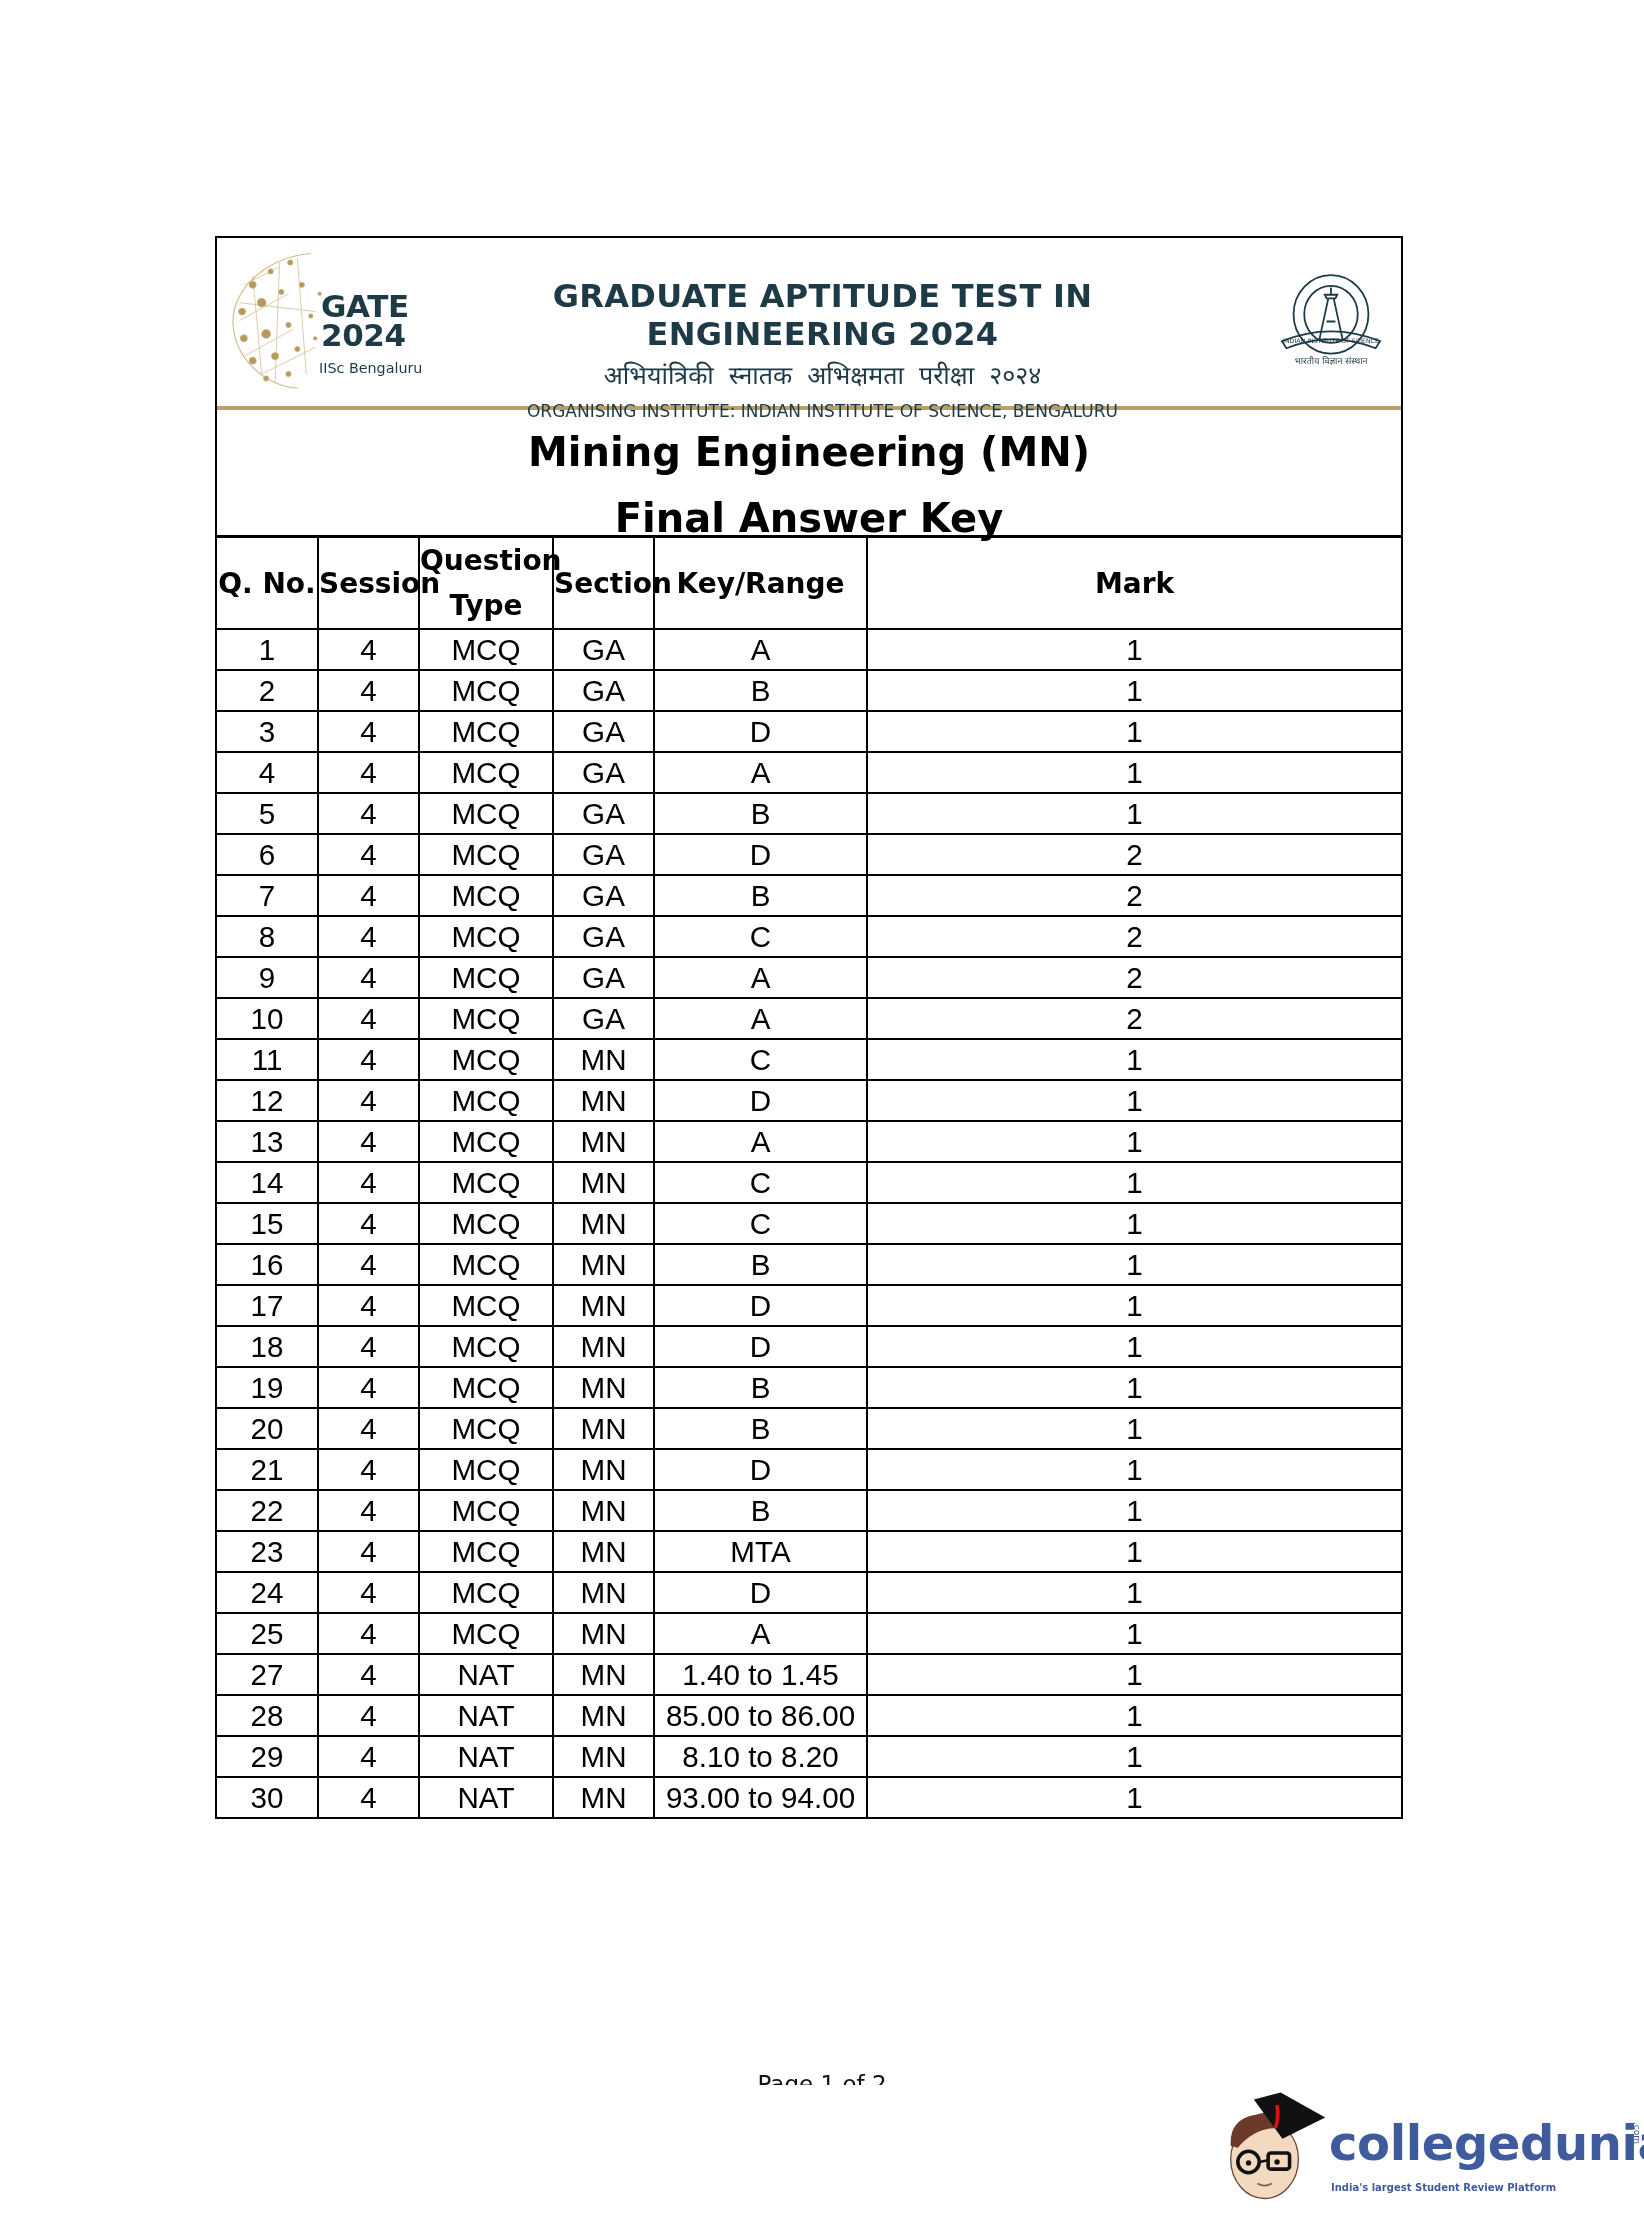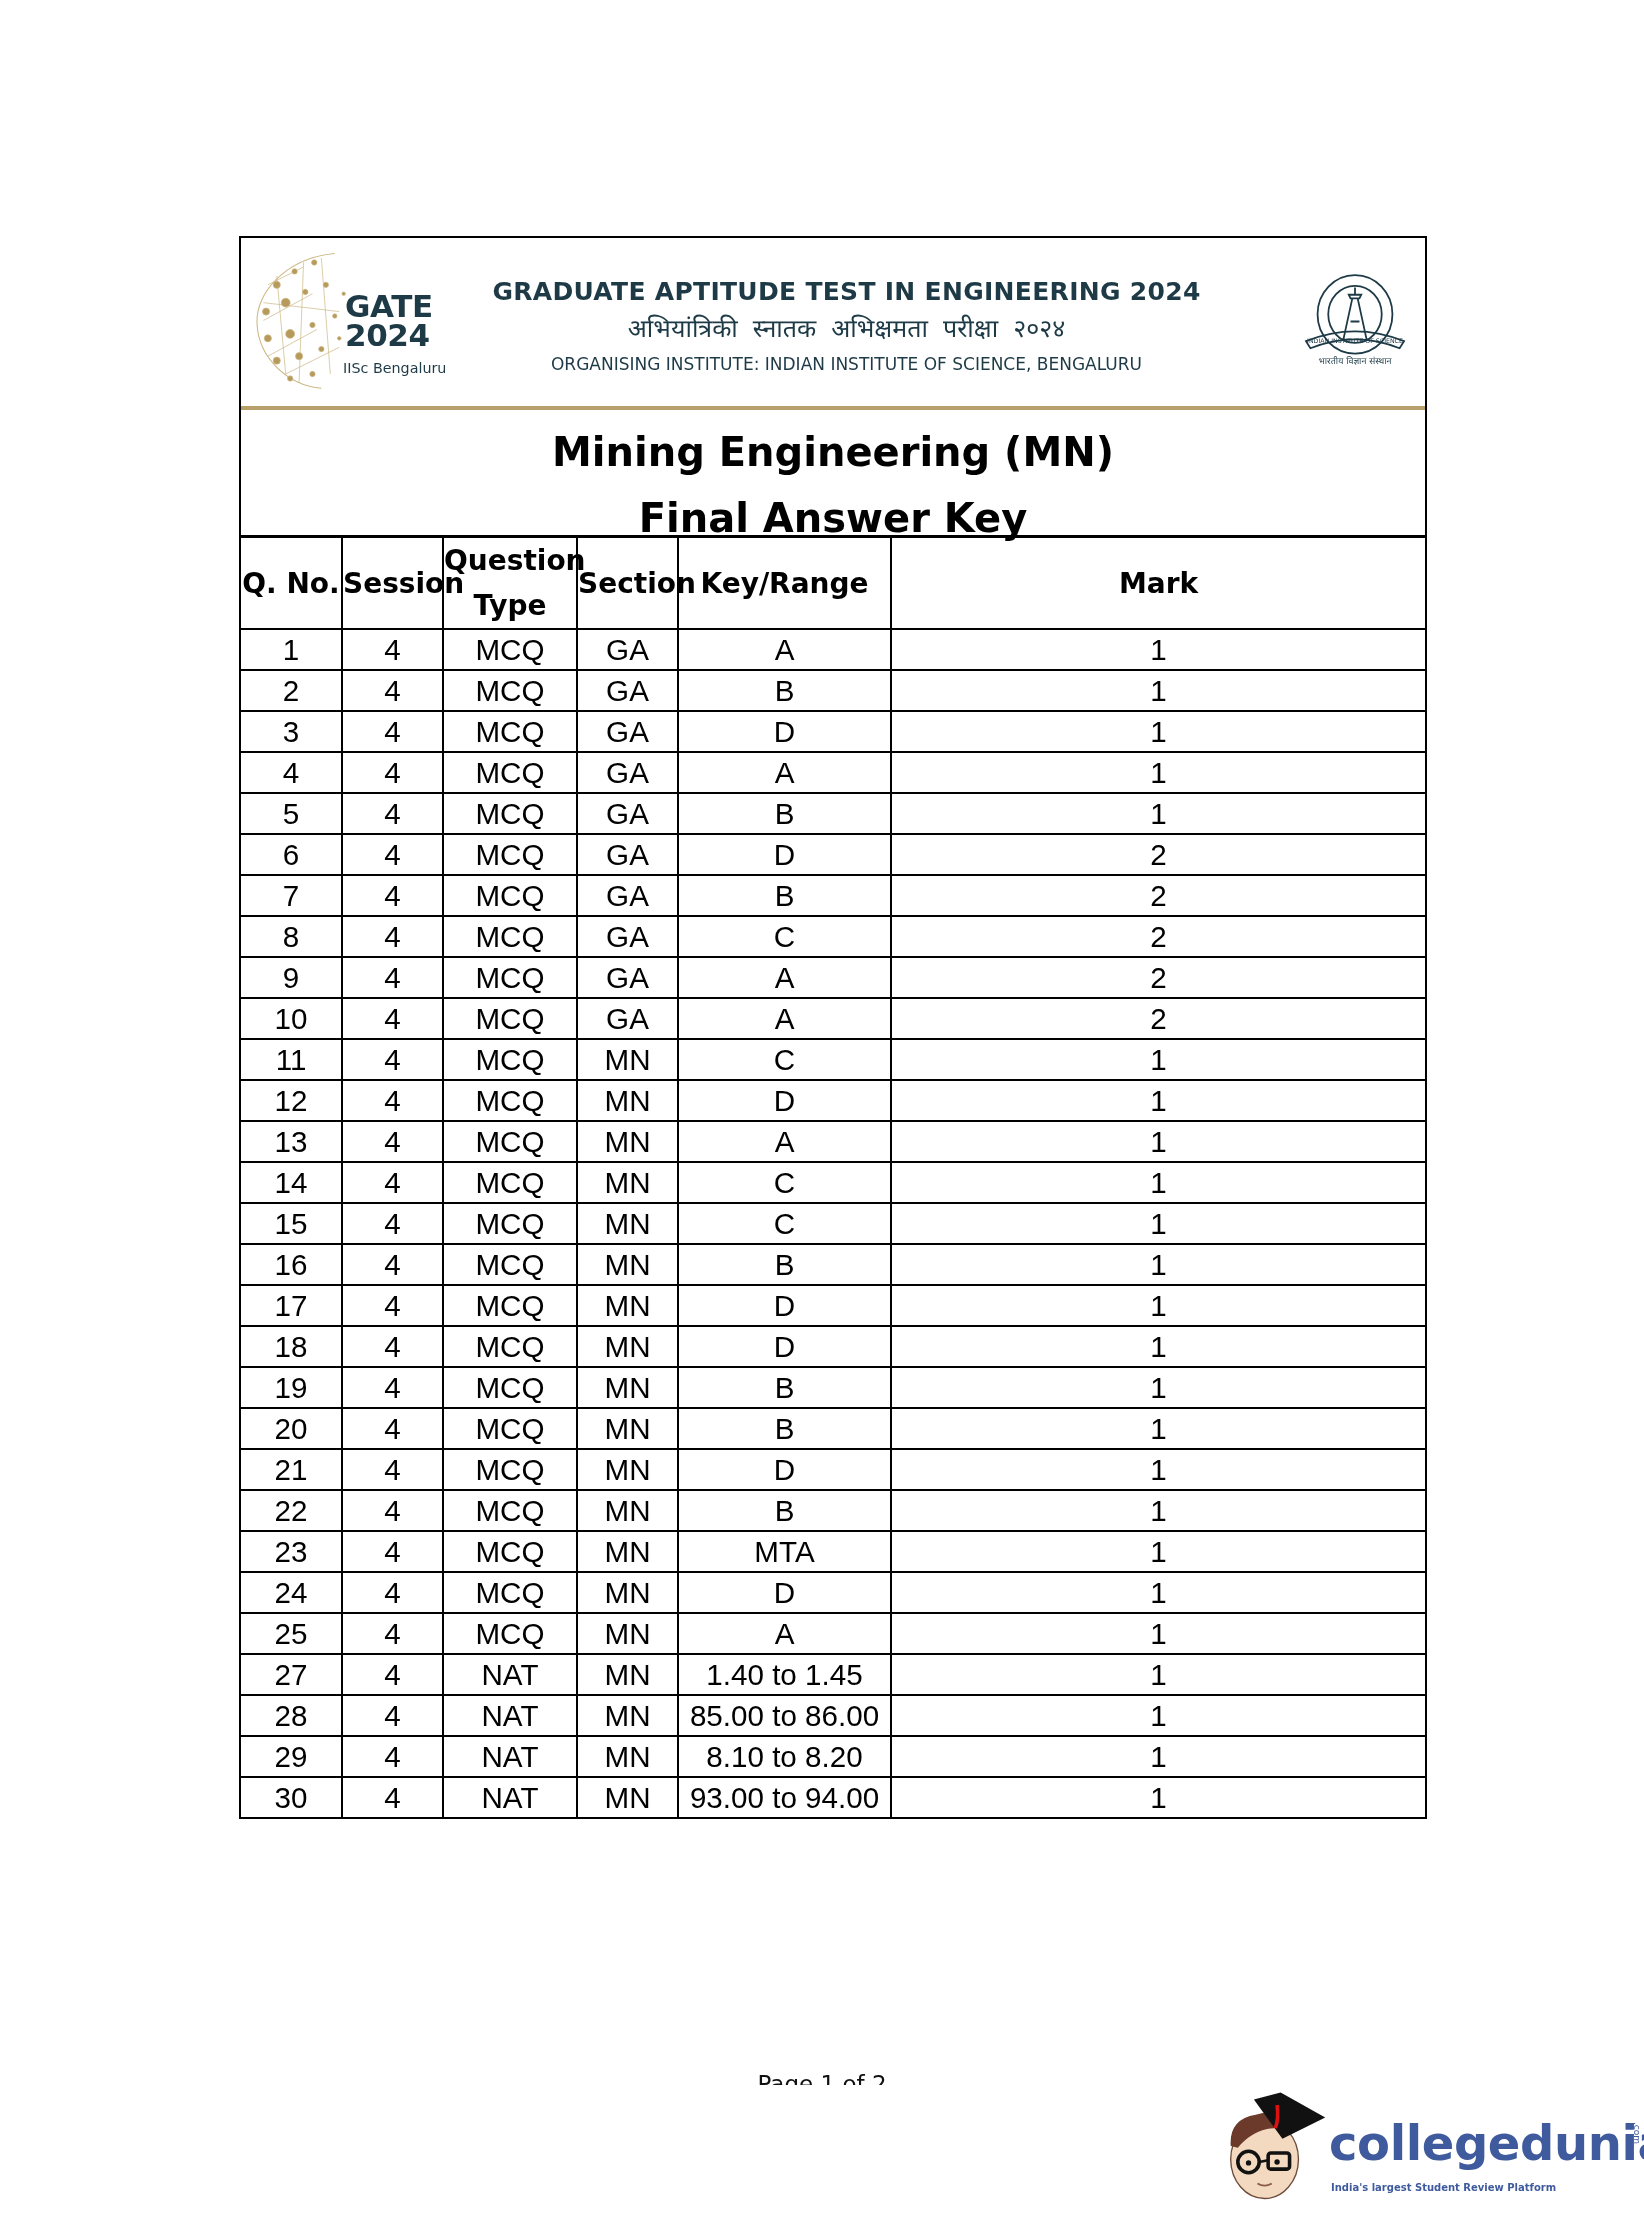--- a/index.html
+++ b/index.html
@@ -1,31 +1,31 @@
 <!DOCTYPE html>
 <html style="font-size:14.3px"><head>
 <meta charset="utf-8">
 <style>
   html, body { margin: 0; padding: 0; background: #ffffff; }
   body { width: 1644px; height: 2217px; position: relative; overflow: hidden;
          font-family: "Liberation Sans", "DejaVu Sans", sans-serif; color: #000; }
 
-  .sheet { position: absolute; left: 239px; top: 236px; width: 1188px;
+  .sheet { position: absolute; left: 215px; top: 236px; width: 1188px;
            border: 2.7px solid #000; box-sizing: border-box; background: #fff; }
 
   
   .banner { position: relative; height: 168px; border-bottom: 4.5px solid #b8a06a; }
   .gate-logo { position: absolute; left: 9px; top: 10.7px; width: 197px; height: 143px; }
   .gate-globe { position: absolute; left: 0; top: 0; }
   .gate-word { position: absolute; left: 95px; top: 43px; font-family: "DejaVu Sans", sans-serif;
                font-weight: bold; color: #1d3a46; font-size: 31px; line-height: 29.6px; letter-spacing: -0.4px; }
   .gate-sub { position: absolute; left: 93px; top: 111px; color: #1d3a46; font-size: 14.3px;
               font-family: "DejaVu Sans", sans-serif; }
   .banner-text { position: absolute; left: 215px; right: 188px; top: 39px; text-align: center; color: #1d3a46; }
-  .banner-en { font-family: "DejaVu Sans", sans-serif; font-weight: bold; font-size: 25px; letter-spacing: 0.3px; }
+  .banner-en { font-family: "DejaVu Sans", sans-serif; font-weight: bold; font-size: 32px; letter-spacing: 0.3px; }
   .banner-hi { font-family: Liberation Mono, monospace; font-size: 25px; margin-top: 3.6px; }
   .banner-org { font-family: "DejaVu Sans", sans-serif; font-size: 17px; margin-top: 9px; }
   .iisc-logo { position: absolute; right: 12.5px; top: 30px; width: 116px; height: 107px; }
 
   
   .title-block { text-align: center; padding: 9px 0 15px 0; height: 125px; box-sizing: border-box; }
   .title-line { font-family: "DejaVu Sans", sans-serif; font-weight: bold; font-size: 40px;
                 line-height: 66px; color: #000; }
 
   

